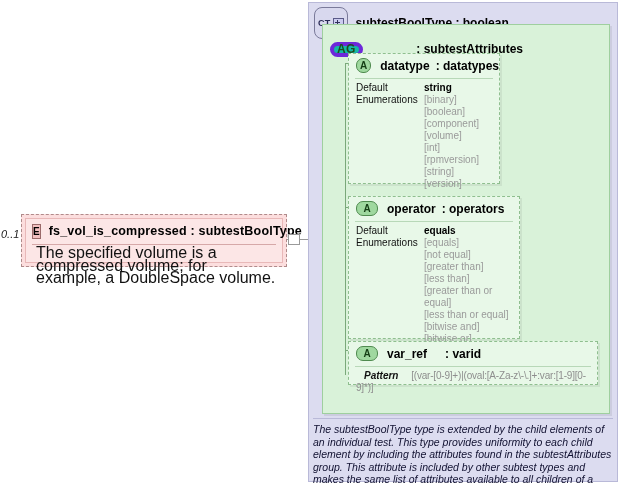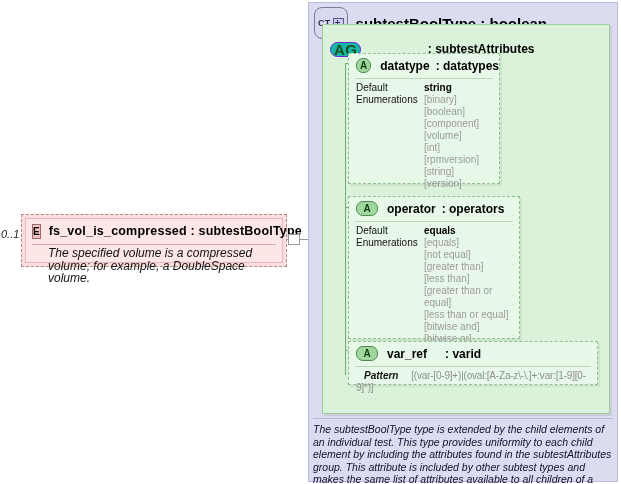--- a/index.html
+++ b/index.html
@@ -43,22 +43,22 @@
     color:#000;
   }
   #element-title{
     font-size:12.5px;font-weight:bold;margin-left:8px;letter-spacing:.2px;
     white-space:nowrap;
   }
   #element-sep{
     position:absolute;left:6px;right:6px;top:25px;height:1px;background:#d6a8a8;
   }
   #element-desc{
-    position:absolute;left:22px;right:6px;top:28px;
-    font-style:italic;font-size:12px;line-height:12.5px;color:#111;
+    position:absolute;left:10px;right:6px;top:28px;
+    font-size:16px;line-height:12.5px;color:#111;
   }
   #cardinality{
     left:1px; top:228px; font-style:italic;font-size:11px;color:#222;
   }
 
   
   #conn-line{left:287px;top:239px;width:22px;height:1px;background:#9a9a9a;}
   #conn-box{
     left:288px;top:234px;width:12px;height:11px;
     border:1px solid #9a9a9a;background:#ffffff;box-sizing:border-box;
@@ -80,37 +80,37 @@
   }
   .plus-sq{
     display:inline-block;width:9px;height:9px;border:1px solid #5a5a88;
     background:#ccccf0;margin-left:2px;position:relative;
   }
   .plus-sq:before,.plus-sq:after{
     content:"";position:absolute;background:#30305a;
   }
   .plus-sq:before{left:1px;top:3px;width:5px;height:1px;}
   .plus-sq:after{left:3px;top:1px;width:1px;height:5px;}
-  #ct-title{font-size:15px;font-weight:bold;margin-left:8px;white-space:nowrap;}
+  #ct-title{font-size:12px;font-weight:bold;margin-left:8px;white-space:nowrap;}
 
   
   #ag-panel{
     left:322px;top:24px;width:288px;height:390px;
     background:#d9f2d9;
     border:1px solid #9fcf9f;
     box-sizing:border-box;
     box-shadow:2px 2px 0 rgba(0,0,0,.07);
   }
   #ag-header{position:absolute;left:7px;top:5px;display:flex;align-items:center;}
   .badge-ag{
-    height:15px;padding:0 3px;border:1px solid #6d28d9;border-radius:8px;
-    background:#14b8a6;color:#1d4d1d;font-size:15px;letter-spacing:.3px;
+    height:15px;padding:0 3px;border:4px solid #6d28d9;border-radius:8px;
+    background:#14b8a6;color:#1d4d1d;font-size:12px;letter-spacing:.3px;
   }
   #ag-ref{font-size:12px;font-weight:normal;margin-left:8px;white-space:nowrap;margin-top:24px;}
-  #ag-type{font-size:12px;font-weight:bold;margin-left:26px;white-space:nowrap;text-align:center;}
+  #ag-type{font-size:12px;font-weight:bold;margin-left:13px;white-space:nowrap;text-align:center;}
 
   
   .tree-v{position:absolute;background:#7aa87a;width:1px;}
   .tree-h{position:absolute;background:#7aa87a;height:1px;}
 
   
   .attr-card{
     position:absolute;
     border:1px dashed #8fbf8f;
     background:#e8f8e8;

